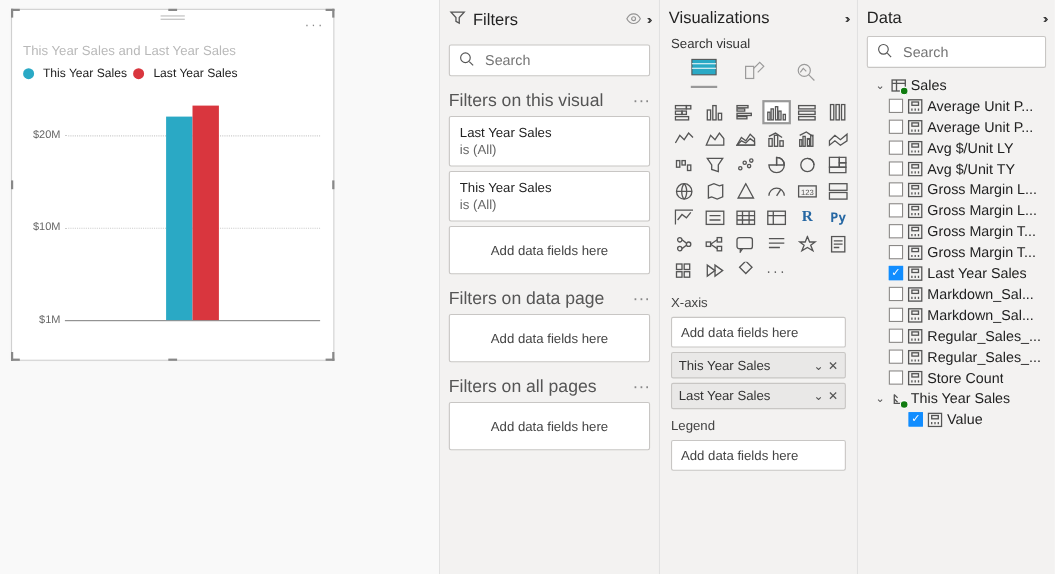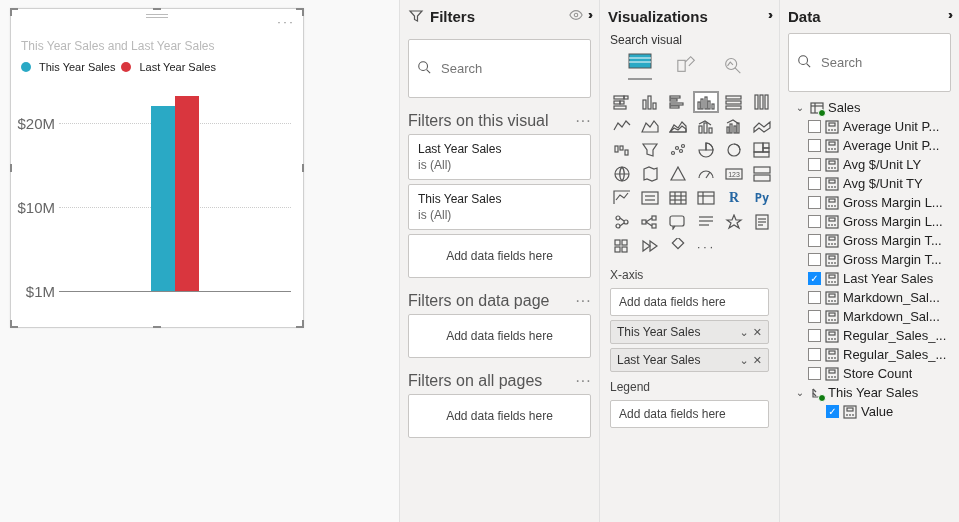--- a/index.html
+++ b/index.html
@@ -18,36 +18,36 @@
   .vh-l  { left: -1px; top: 50%; transform: translateY(-50%); border-left: 2px solid #888; height: 8px;}
   .vh-r  { right: -1px; top: 50%; transform: translateY(-50%); border-right: 2px solid #888; height: 8px;}
   .visual-grip { position: absolute; top: 5px; left: 50%; transform: translateX(-50%); width: 22px; height: 4px; display:flex; flex-direction:column; justify-content:space-between;}
   .visual-grip div{ height:1px; background:#bbb;}
   .visual-toolbar { position: absolute; top: 6px; right: 8px; display: flex; gap: 10px; color: #888; }
   .visual-toolbar span { cursor: pointer; font-size: 12px; }
   .chart-title { padding: 30px 10px 6px 10px; font-size: 12px; color: #b9b9b9; }
   .legend { padding: 2px 10px 8px 10px; font-size: 11px; display:flex; gap:6px; align-items:center; }
   .swatch { width: 10px; height: 10px; border-radius: 50%; display: inline-block; vertical-align: middle; margin-right: 2px; }
   .plot { position: relative; width: 280px; height: 220px; margin-left: 4px; }
-  .y-label { position: absolute; right: calc(100% - 40px); font-size: 15px; color: #666; transform: translateY(-50%); text-align: center;}
+  .y-label { position: absolute; right: calc(100% - 40px); font-size: 10px; color: #666; transform: translateY(-50%); text-align: center;}
   .gridline { position: absolute; left: 44px; right: 4px; border-top: 1px dotted #ccc; }
   .baseline { position: absolute; left: 44px; right: 4px; border-top: 1px solid #888; }
   .bar { position: absolute; bottom: 10px; width: 24px; }
   
   .panes { display: flex; flex: 1; }
   .pane { background: #f3f2f1; border-left: 1px solid #e1e1e1; display: flex; flex-direction: column; }
   .filters-pane { width: 200px; }
   .viz-pane { width: 180px; }
   .data-pane { width: 180px; flex:1;}
-  .pane-header { display: flex; align-items: flex-start; padding: 8px 10px 8px 8px; font-size: 15px; font-weight: 700; gap: 6px; }
+  .pane-header { display: flex; align-items: center; padding: 8px 10px 8px 8px; font-size: 15px; font-weight: 400; gap: 6px; }
   .pane-header .spacer { flex: 1; }
   .eye-icon { opacity:.6; font-size:12px;}
   .chevrons { font-size: 12px; letter-spacing: -5px; cursor:pointer;}
   .pane-body { padding: 4px 8px 8px 8px; overflow-y: auto; }
-  .searchbox { display: flex; align-items: center; background: #fff; border: 1px solid #c8c6c4; border-radius: 2px; padding: 20px 8px; gap: 8px; }
+  .searchbox { display: flex; align-items: center; background: #fff; border: 1px solid #c8c6c4; border-radius: 2px; padding: 5px 8px; gap: 8px; }
   .searchbox input { border: none; outline: none; flex: 1; font-size: 13px; background: transparent; }
   .section-label { font-size: 16px; color: #555; margin-top: 14px; margin-bottom: 4px; display:flex; }
   .section-label .dots { flex:1; text-align:right; color:#888; cursor:pointer;}
   .card { background: #fff; border: 1px solid #c8c6c4; border-radius: 2px; padding: 7px 9px; font-size: 12px; margin-top: 4px; }
   .card .sub { color:#666; margin-top:2px;}
   .dropzone { background: #fff; border: 1px solid #c8c6c4; border-radius: 2px; padding: 14px 9px; font-size: 12px; color: #444; text-align: center; margin-top: 4px; }
   
   .sub-header { font-size: 12px; color: #333; padding: 0 10px 4px 10px; }
   .mode-tabs { display:flex; gap: 24px; padding: 0 12px 2px 28px; align-items:center;}
   .mode-tab { cursor:pointer; opacity:.55;}

